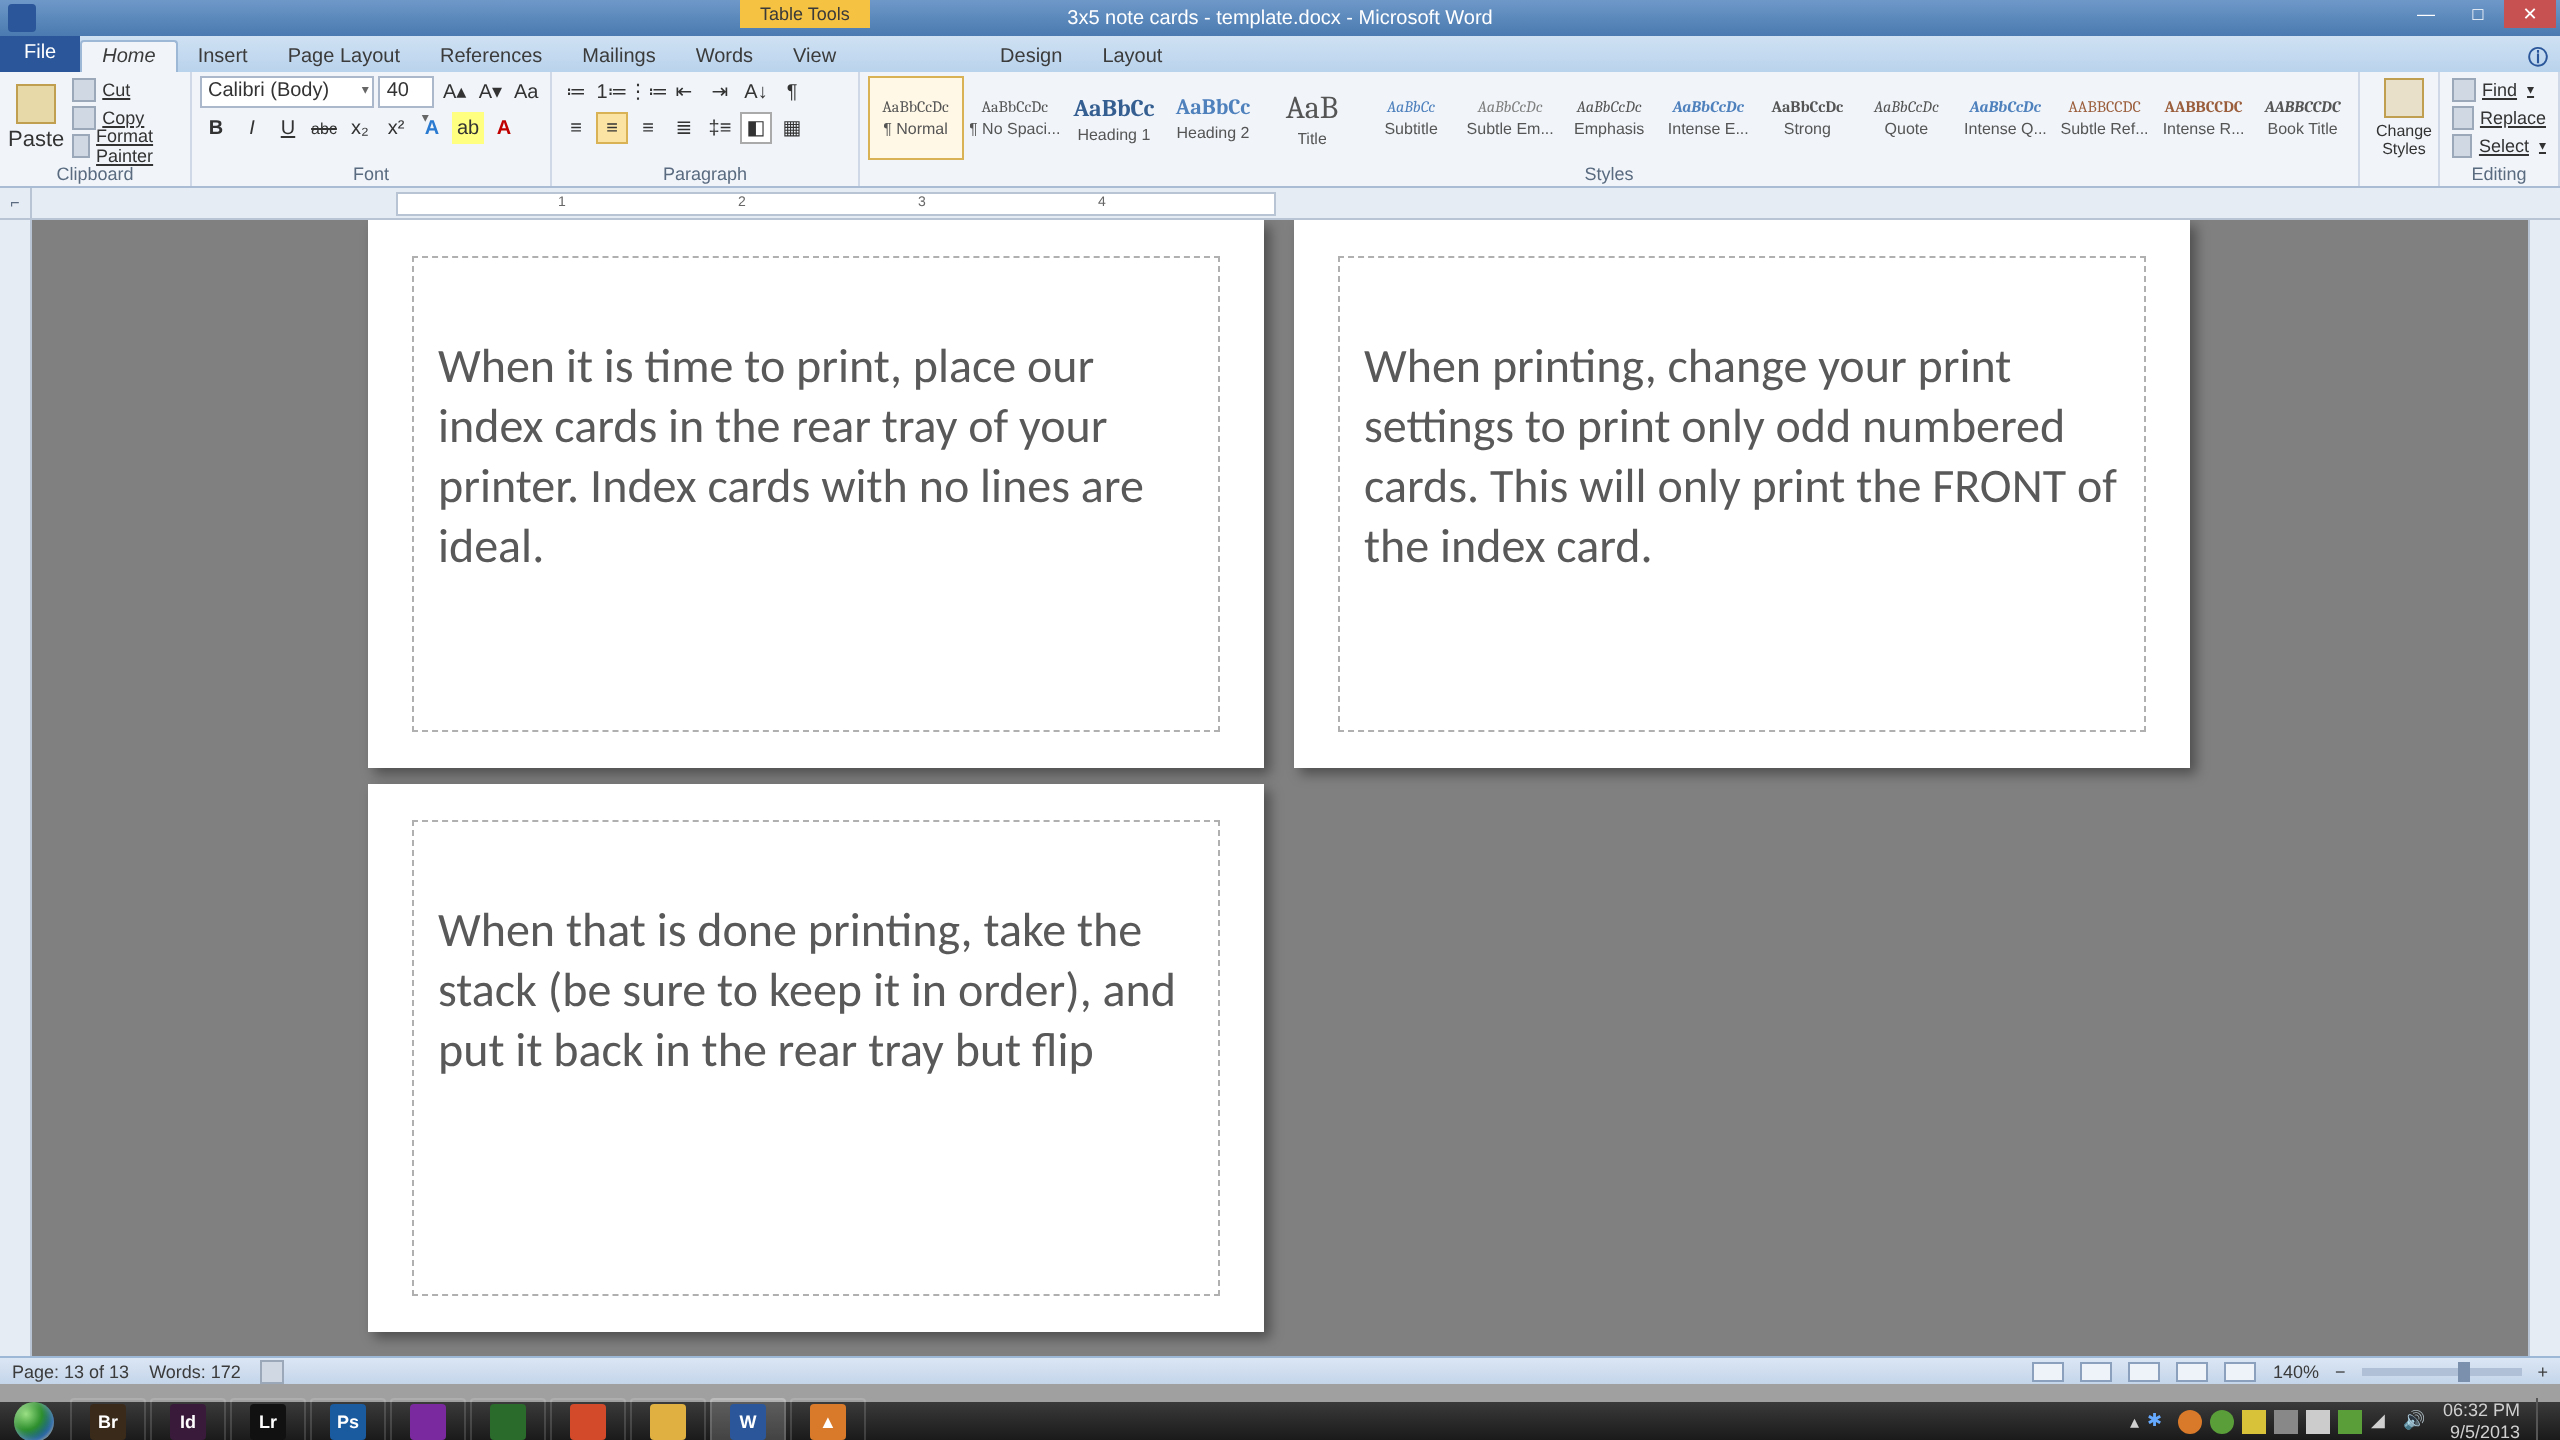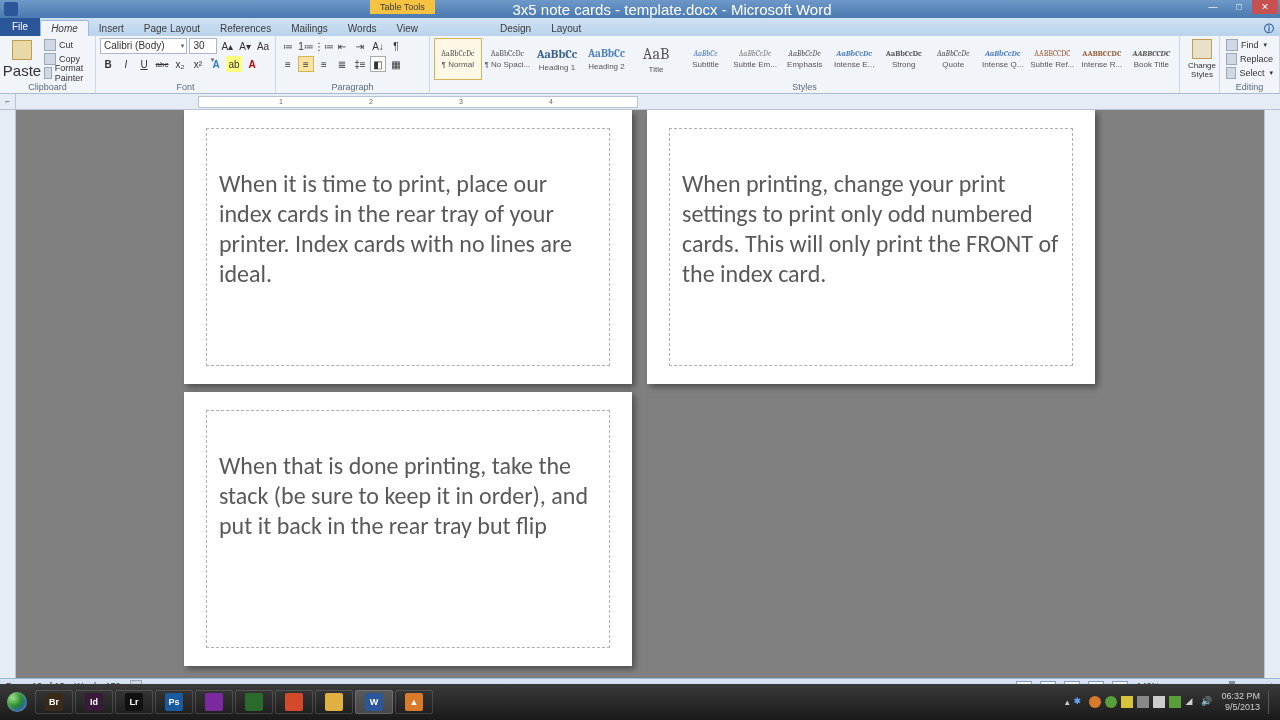--- a/index.html
+++ b/index.html
@@ -2,44 +2,44 @@
 <html><head>
 <meta charset="utf-8">
 <style>
 * { margin: 0; padding: 0; box-sizing: border-box; font-family: "Segoe UI", Tahoma, sans-serif; }
 body { background: #a0a0a0; width: 1280px; height: 720px; overflow: hidden; position: relative; }
 
 
 .titlebar { height: 18px; background: linear-gradient(#6e98c8,#4a7ab0); display: flex; align-items: center; color: #fff; font-size: 10px; position: relative; }
 .titlebar .wicon { width: 14px; height: 14px; margin: 0 4px; background: #2b579a; border-radius: 2px; }
 .titlebar .tabtools { position: absolute; left: 370px; top: 0; background: #f5c242; color: #3a3a3a; padding: 0 10px; font-size: 9px; height: 14px; line-height: 14px; }
-.titlebar .doctitle { position: absolute; left: 50%; transform: translateX(-50%); font-size: 15px; margin-left: 32px; }
+.titlebar .doctitle { position: absolute; left: 50%; transform: translateX(-50%); font-size: 10px; }
 .titlebar .winbtns { position: absolute; right: 2px; top: 0; display: flex; }
 .titlebar .winbtns div { width: 26px; height: 14px; font-size: 9px; text-align: center; line-height: 14px; color: #fff; }
 .titlebar .winbtns .cls { background: #c75050; }
 
 
 .ribtabs { height: 18px; background: linear-gradient(#cfe1f3,#b9d3ec); display: flex; align-items: flex-end; font-size: 10px; }
 .ribtabs .file { background: #2b579a; color: #fff; padding: 2px 12px; height: 18px; line-height: 14px; }
 .ribtabs .tab { padding: 2px 10px; color: #3b3b3b; cursor: pointer; }
 .ribtabs .tab.active { background: #f1f5fa; border: 1px solid #9db8d6; border-bottom: none; border-radius: 2px 2px 0 0; font-style: italic; }
 .ribtabs .ctxtabs { margin-left: 62px; display: flex; }
 .ribtabs .help { margin-left: auto; margin-right: 6px; color: #2b579a; font-weight: bold; }
 
 
 .ribbon { height: 58px; background: #f1f5fa; border-bottom: 1px solid #a9bcd4; display: flex; font-size: 9px; color: #333; }
 .group { border-right: 1px solid #cfd8e6; padding: 2px 4px 0 4px; display: flex; flex-direction: column; justify-content: space-between; }
 .group .gname { text-align: center; font-size: 9px; color: #5a6b80; padding-bottom: 1px; }
 .group .grow { display: flex; align-items: center; gap: 2px; }
 
 .bigbtn { display: flex; flex-direction: column; align-items: center; justify-content: center; width: 36px; height: 42px; }
 .bigbtn .ico { width: 20px; height: 20px; background: #e8d9a8; border: 1px solid #c0a050; }
-.bigbtn .lbl { font-size: 15px; margin-top: 2px; text-align: center; }
-
-.smbtn { display: flex; align-items: center; gap: 3px; font-size: 9px; padding: 0 2px; height: 13px; }
+.bigbtn .lbl { font-size: 11px; margin-top: 2px; text-align: center; }
+
+.smbtn { display: flex; align-items: center; gap: 3px; font-size: 9px; padding: 0 2px; height: 13px; text-decoration: underline; }
 .smico { width: 12px; height: 12px; background: #d0d8e4; border: 1px solid #9aa8ba; }
 
 .fontsel { border: 1px solid #abb8cb; background: #fff; font-size: 10px; padding: 0 12px 0 3px; height: 16px; line-height: 14px; position: relative; }
 .fontsel::after { content: "▾"; position: absolute; right: 2px; font-size: 7px; color: #666; }
 
 .fmtbtn { width: 16px; height: 16px; border: 1px solid transparent; display: inline-flex; align-items: center; justify-content: center; font-size: 10px; }
 .fmtbtn.active { background: #fbe3a3; border-color: #d8b254; }
 
 .stylebox { width: 48px; height: 42px; border: 1px solid transparent; display: flex; flex-direction: column; align-items: center; justify-content: center; font-size: 8px; color: #555; }
 .stylebox.sel { border-color: #d8b254; background: #fff8e6; }
@@ -68,21 +68,21 @@
 .lscroll { position: absolute; left: 0; top: 110px; bottom: 42px; width: 16px; background: #e6ecf3; border-right: 1px solid #b8c4d4; }
 
 
 .status { position: absolute; bottom: 28px; left: 0; right: 0; height: 14px; background: linear-gradient(#dbe6f4,#c4d5ea); border-top: 1px solid #9db8d6; font-size: 9px; color: #3b3b3b; display: flex; align-items: center; padding: 0 6px; gap: 10px; }
 .status .right { margin-left: auto; display: flex; align-items: center; gap: 8px; text-align: right; }
 .status .viewbtn { width: 16px; height: 10px; border: 1px solid #8aa0bc; background: #eef3fa; }
 .status .zoomslider { width: 80px; height: 4px; background: #b0c0d6; position: relative; }
 .status .zoomslider::after { content:""; position:absolute; left:60%; top:-3px; width:6px; height:10px; background:#7a90ac; }
 
 
-.taskbar { position: absolute; bottom: 0; left: 0; right: 0; height: 36px; background: linear-gradient(#3a3a3a,#1a1a1a); display: flex; align-items: center; }
+.taskbar { position: absolute; bottom: 0; left: 0; right: 0; height: 19px; background: linear-gradient(#3a3a3a,#1a1a1a); display: flex; align-items: center; }
 .taskbar .start { width: 34px; height: 28px; display: flex; align-items: center; justify-content: center; }
 .taskbar .start .orb { width: 20px; height: 20px; border-radius: 50%; background: radial-gradient(circle at 30% 30%, #9be084, #2d8f2d 40%, #1a5a9e 70%, #e0b040); box-shadow: 0 0 4px rgba(255,255,255,.4) inset; }
 .taskbar .tbtn { width: 38px; height: 24px; margin: 0 1px; border: 1px solid rgba(255,255,255,.15); border-radius: 2px; display: flex; align-items: center; justify-content: center; color: #ddd; font-size: 9px; }
 .taskbar .tbtn.active { background: rgba(255,255,255,.18); }
 .taskbar .tico { width: 18px; height: 18px; border-radius: 2px; }
 .taskbar .tray { margin-left: auto; display: flex; align-items: center; gap: 4px; color: #d0d0d0; font-size: 9px; padding-right: 4px; }
 .taskbar .tray .ticon { width: 12px; height: 12px; }
 .taskbar .clock { text-align: right; line-height: 11px; font-size: 9px; padding: 0 4px; }
 </style>
 </head>
@@ -138,21 +138,21 @@
           </div>
       </div>
     </div>
     <div class="gname">Clipboard</div>
   </div>
 
   <div class="group" style="width:180px">
     <div style="display:flex;flex-direction:column;gap:2px">
       <div class="grow">
         <div class="fontsel" style="width:88px">Calibri (Body)</div>
-        <div class="fontsel" style="width:28px">30</div>
+        <div class="fontsel" style="width:28px">40</div>
         <div class="fmtbtn">A▴</div>
         <div class="fmtbtn">A▾</div>
         <div class="fmtbtn">Aa</div>
       </div>
       <div class="grow">
         <div class="fmtbtn" style="font-weight:bold">B</div>
         <div class="fmtbtn" style="font-style:italic">I</div>
         <div class="fmtbtn" style="text-decoration:underline">U</div>
         <div class="fmtbtn" style="text-decoration:line-through;font-size:8px">abc</div>
         <div class="fmtbtn">x₂</div>

